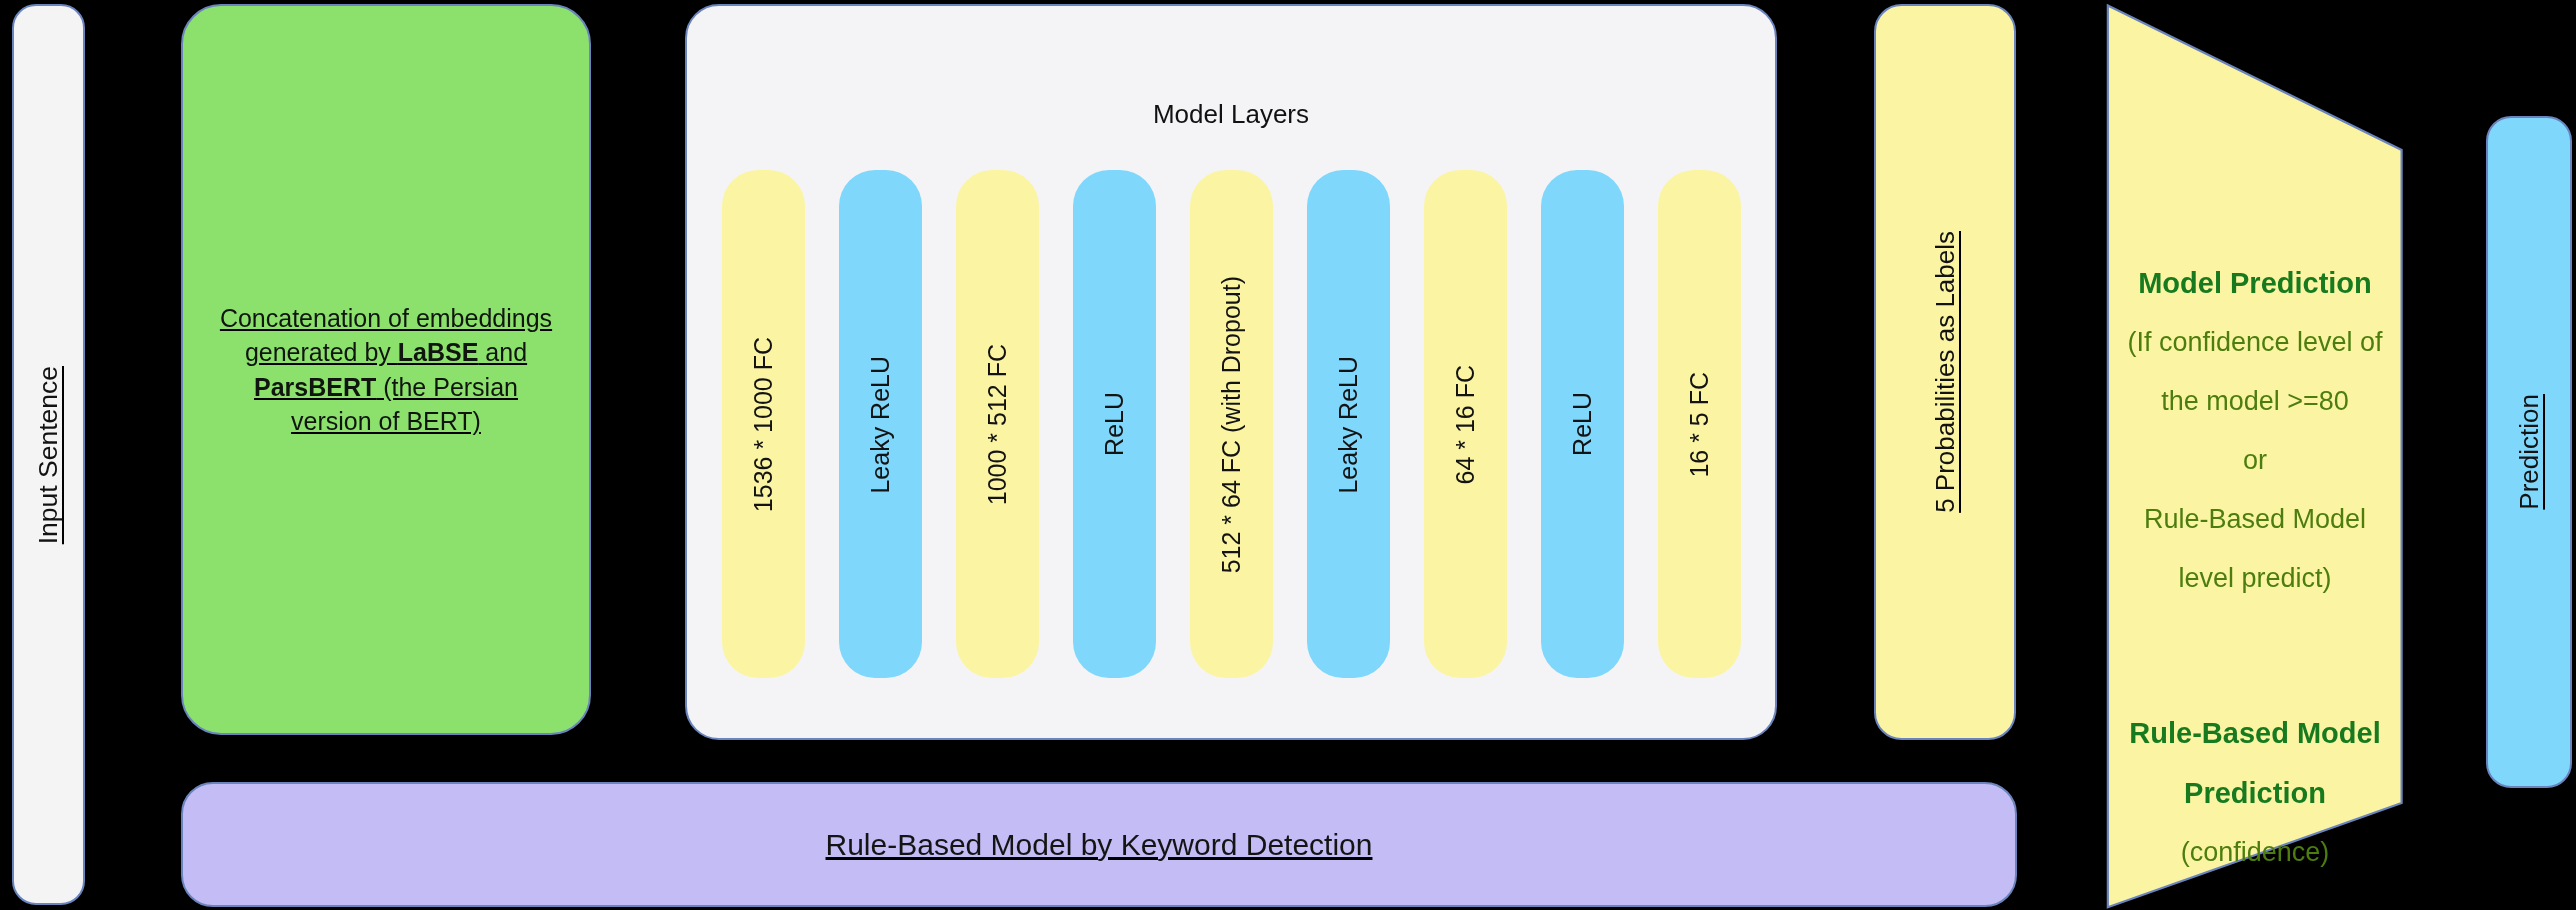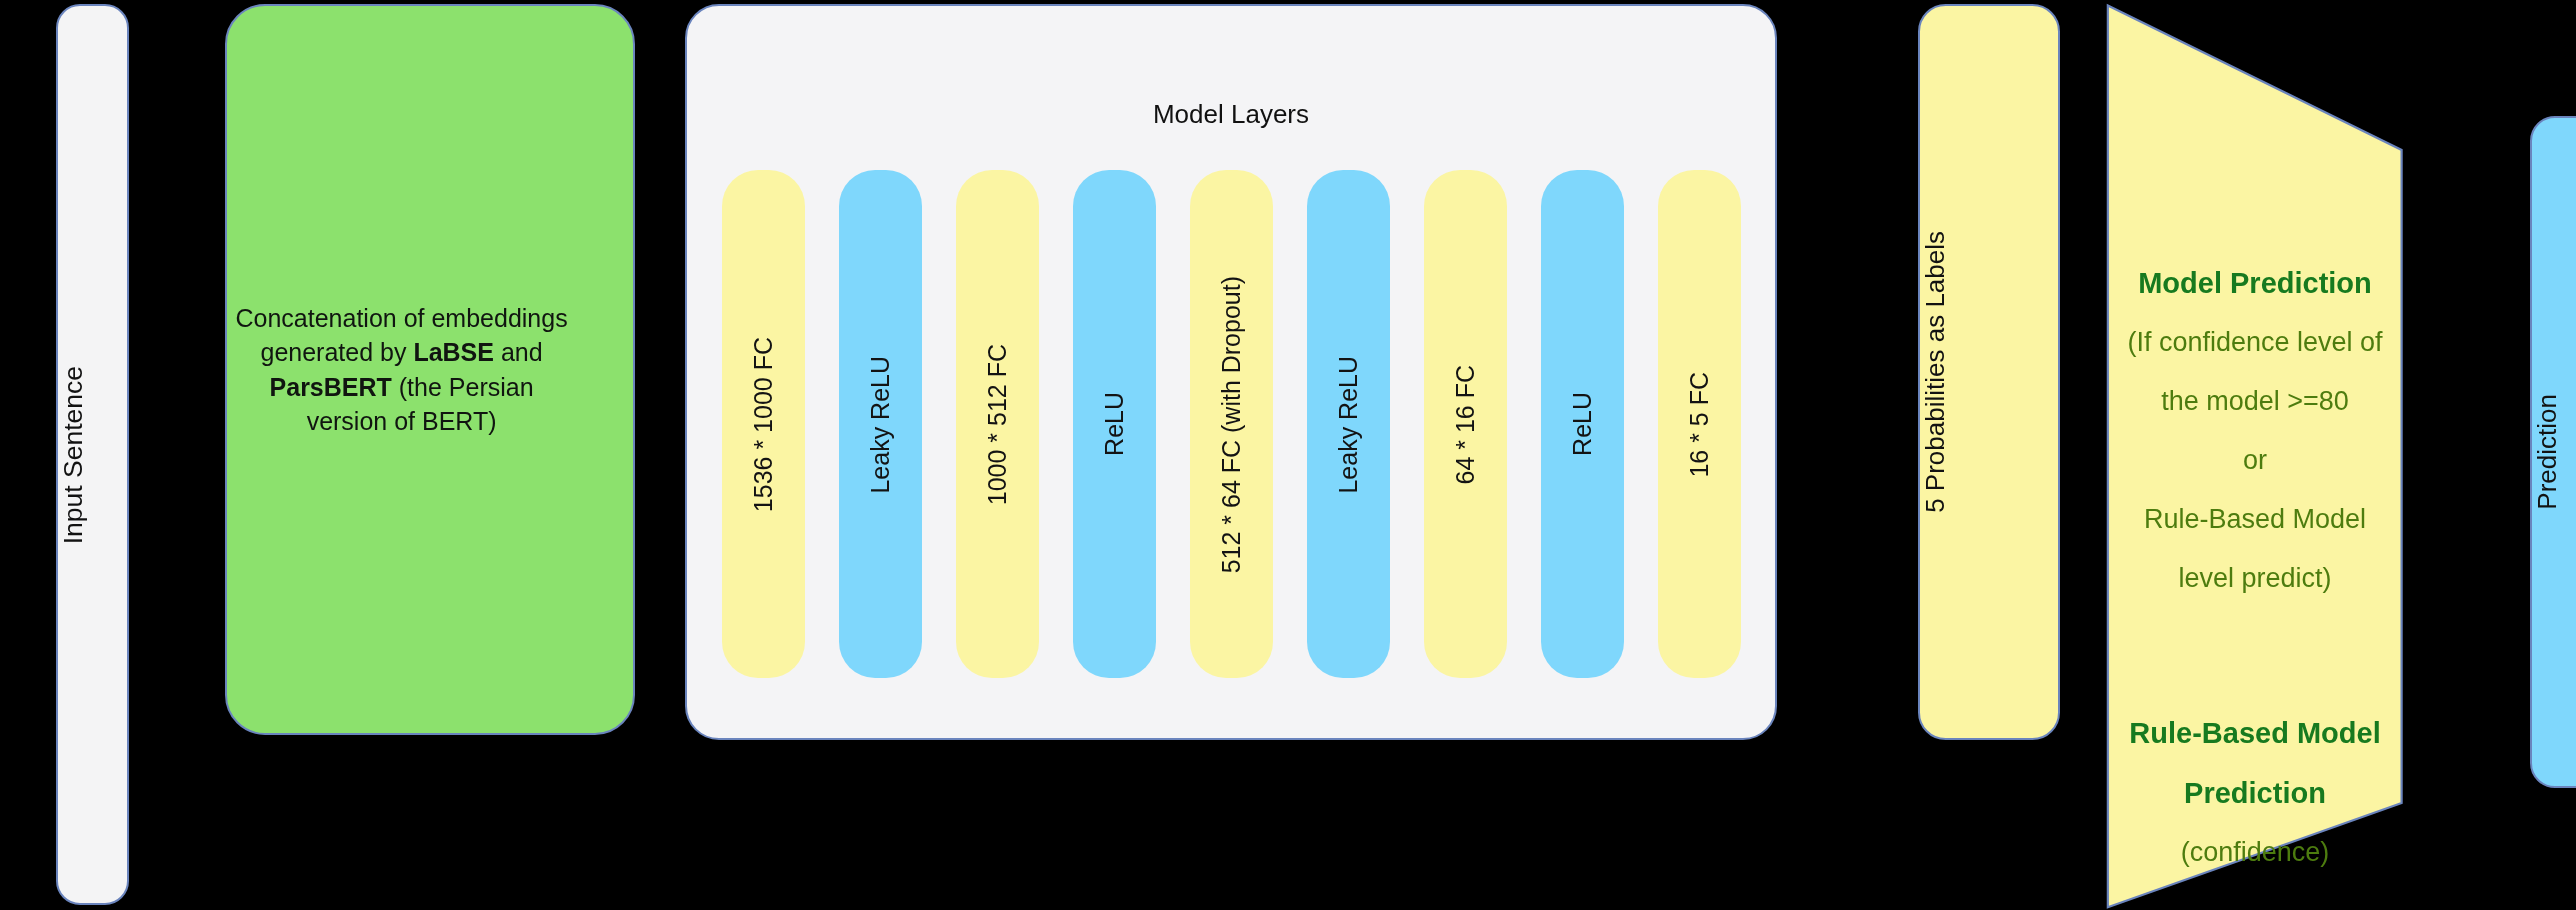--- a/index.html
+++ b/index.html
@@ -1,23 +1,23 @@
 <!DOCTYPE html>
 <html style="font-size:8.8px"><head>
 <meta charset="utf-8">
 <style>
   html,body{margin:0;padding:0;background:#000;}
   #stage{
     position:relative;width:2576px;height:910px;overflow:hidden;
     background:#000;font-family:"Liberation Sans",sans-serif;
     -webkit-font-smoothing:antialiased;
   }
-  .node{position:absolute;box-sizing:border-box;border:2.2px solid #6A84BD;}
+  .node{position:absolute;box-sizing:border-box;border:2.2px solid #6A84BD;text-decoration:underline;}
   .vtext{writing-mode:vertical-rl;transform:rotate(180deg);white-space:nowrap;}
-  .center{display:flex;align-items:center;margin-left:44px;}
+  .center{display:flex;align-items:center;justify-content:center;}
 
   
   #input-box{left:12px;top:4.4px;width:73px;height:901px;border-radius:24px;background:#F4F4F5;}
   #input-box .vtext{font-size:26.5px;color:#121212;}
 
   
   #embedding-box{left:181px;top:4.4px;width:410px;height:731px;border-radius:40px;background:#8CE16D;}
   #embedding-box .txt{width:86%;text-align:center;font-size:25px;line-height:1.38;color:#101510;}
   #embedding-box .txt b{font-weight:bold;}
 
@@ -116,15 +116,18 @@
       <div class="spacer"></div>
       <div class="heading">Rule-Based Model</div>
       <div class="heading">Prediction</div>
       <div class="note">(confidence)</div>
     </div>
 
   <div class="node center" id="prediction-box">
     <span class="vtext">Prediction</span>
   </div>
 
+  <div class="node center" id="rule-bar">
+    <span class="txt">Rule-Based Model by Keyword Detection</span>
+  </div>
 
 </div>
 
 
 </body></html>

